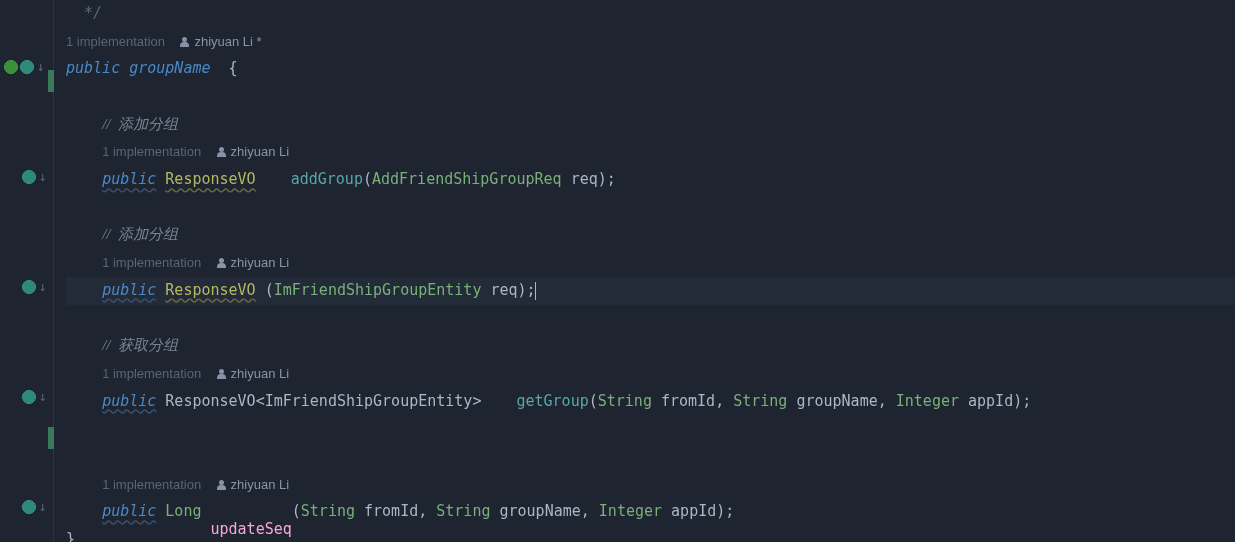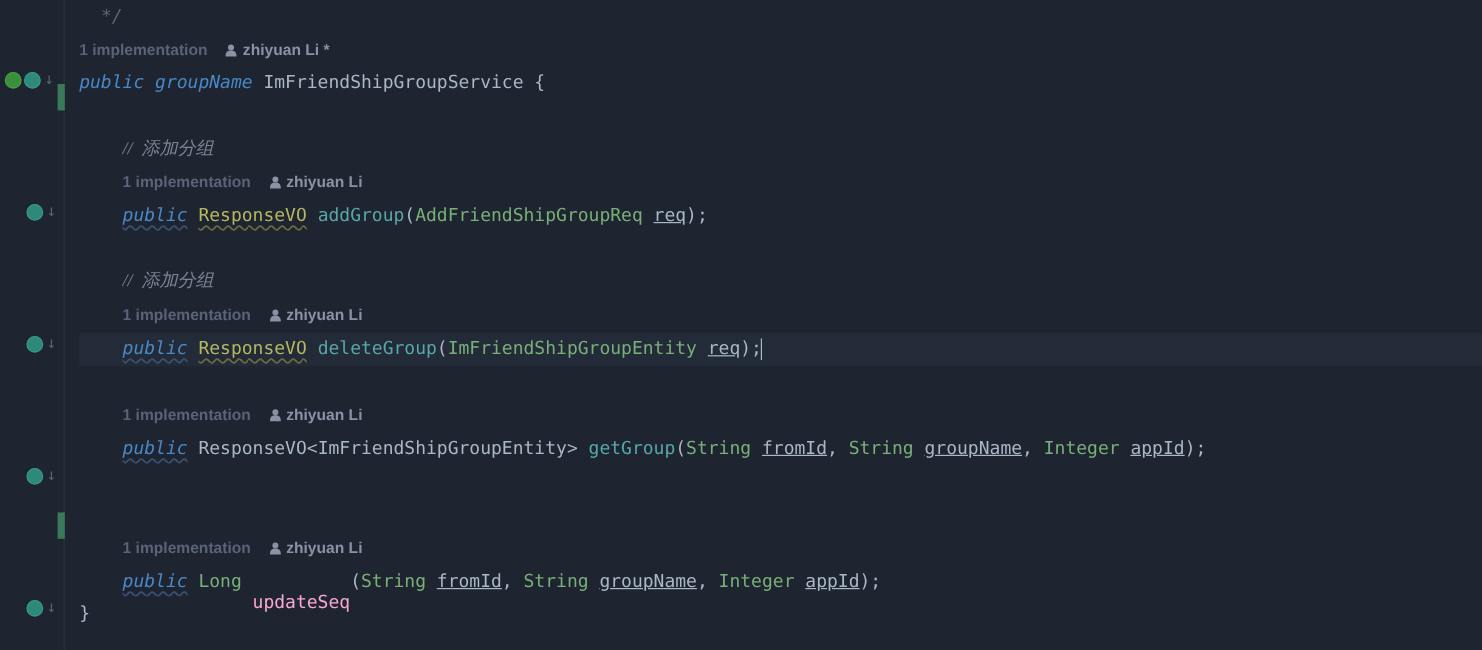--- a/index.html
+++ b/index.html
@@ -57,31 +57,30 @@
   }
   .line.highlighted {
     background: #232a38;
   }
   .comment { color: #5c6773; font-style: italic; }
   .comment-zh { color: #7a8594; font-style: italic; font-family: Liberation Serif, serif; }
   .keyword { color: #4a88c7; font-style: italic; }
   .keyword-public { color: #4a88c7; font-style: italic; text-decoration: underline wavy #3a5070; text-underline-offset: 3px; }
   .type-underlined { color: #b5b860; text-decoration: underline wavy #6a6a40; text-underline-offset: 3px; }
   .type-plain { color: #a9b7c6; }
-  .method { color: #57a8a8; }
+  .method { color: #57a8a8; margin-left: 26px; }
   .method-plain { color: #f9a8d4; margin-top: 36px; }
   .param-type { color: #78b078; text-align: center; }
-  .param-name { color: #a9b7c6; text-decoration: underline; }
+  .param-name { color: #a9b7c6; }
   .punct { color: #a9b7c6; }
   .brace { color: #a9b7c6; }
   .hint {
     color: #5a6478;
     font-size: 13px;
     font-family: Arial, sans-serif;
-    font-weight: bold;
   }
   .hint-link { color: #5a6478; }
   .hint-author { color: #8a92a5; }
   .user-icon {
     display: inline-block;
     width: 11px;
     height: 11px;
     vertical-align: middle;
     margin-right: 4px;
     position: relative;
@@ -153,21 +152,21 @@
 
   <div class="line">
     <span class="comment">  <span>*/</span></span>
   </div>
 
   <div class="line">
     <span class="hint"><span class="hint-link">1 implementation</span>    <span class="user-icon"></span><span class="hint-author">zhiyuan Li *</span></span>
   </div>
 
   <div class="line">
-    <span class="keyword">public</span><span> </span><span class="keyword">groupName</span><span> </span><span class="type-plain">ImFriendShipGroupService</span><span class="brace"> {</span>
+    <span class="keyword">public</span><span> </span><span class="keyword">groupName</span><span> </span><span class="brace"> {</span>
   </div>
 
   <div class="line"></div>
 
   <div class="line">
     <span>    </span><span class="comment-zh">//  添加分组</span>
   </div>
 
   <div class="line">
     <span>    </span><span class="hint"><span class="hint-link">1 implementation</span>    <span class="user-icon"></span><span class="hint-author">zhiyuan Li</span></span>
@@ -181,25 +180,28 @@
 
   <div class="line">
     <span>    </span><span class="comment-zh">//  添加分组</span>
   </div>
 
   <div class="line">
     <span>    </span><span class="hint"><span class="hint-link">1 implementation</span>    <span class="user-icon"></span><span class="hint-author">zhiyuan Li</span></span>
   </div>
 
   <div class="line highlighted">
-    <span>    </span><span class="keyword-public">public</span><span> </span><span class="type-underlined">ResponseVO</span><span> </span><span class="method">deleteGroup</span><span class="punct">(</span><span class="param-type">ImFriendShipGroupEntity</span><span> </span><span class="param-name">req</span><span class="punct">);</span><span class="cursor"></span>
-  </div>
-
-  <div class="line"></div>
-
+    <span>    </span><span class="keyword-public">public</span><span> </span><span class="type-underlined">ResponseVO</span><span> </span><span class="punct">(</span><span class="param-type">ImFriendShipGroupEntity</span><span> </span><span class="param-name">req</span><span class="punct">);</span><span class="cursor"></span>
+  </div>
+
+  <div class="line"></div>
+
+  <div class="line">
+    <span>    </span><span class="comment-zh">//  获取分组</span>
+  </div>
 
   <div class="line">
     <span>    </span><span class="hint"><span class="hint-link">1 implementation</span>    <span class="user-icon"></span><span class="hint-author">zhiyuan Li</span></span>
   </div>
 
   <div class="line">
     <span>    </span><span class="keyword-public">public</span><span> </span><span class="type-plain">ResponseVO</span><span class="punct">&lt;</span><span class="type-plain">ImFriendShipGroupEntity</span><span class="punct">&gt; </span><span class="method">getGroup</span><span class="punct">(</span><span class="param-type">String</span><span> </span><span class="param-name">fromId</span><span class="punct">, </span><span class="param-type">String</span><span> </span><span class="param-name">groupName</span><span class="punct">, </span><span class="param-type">Integer</span><span> </span><span class="param-name">appId</span><span class="punct">);</span>
   </div>
 
   <div class="line"></div>

